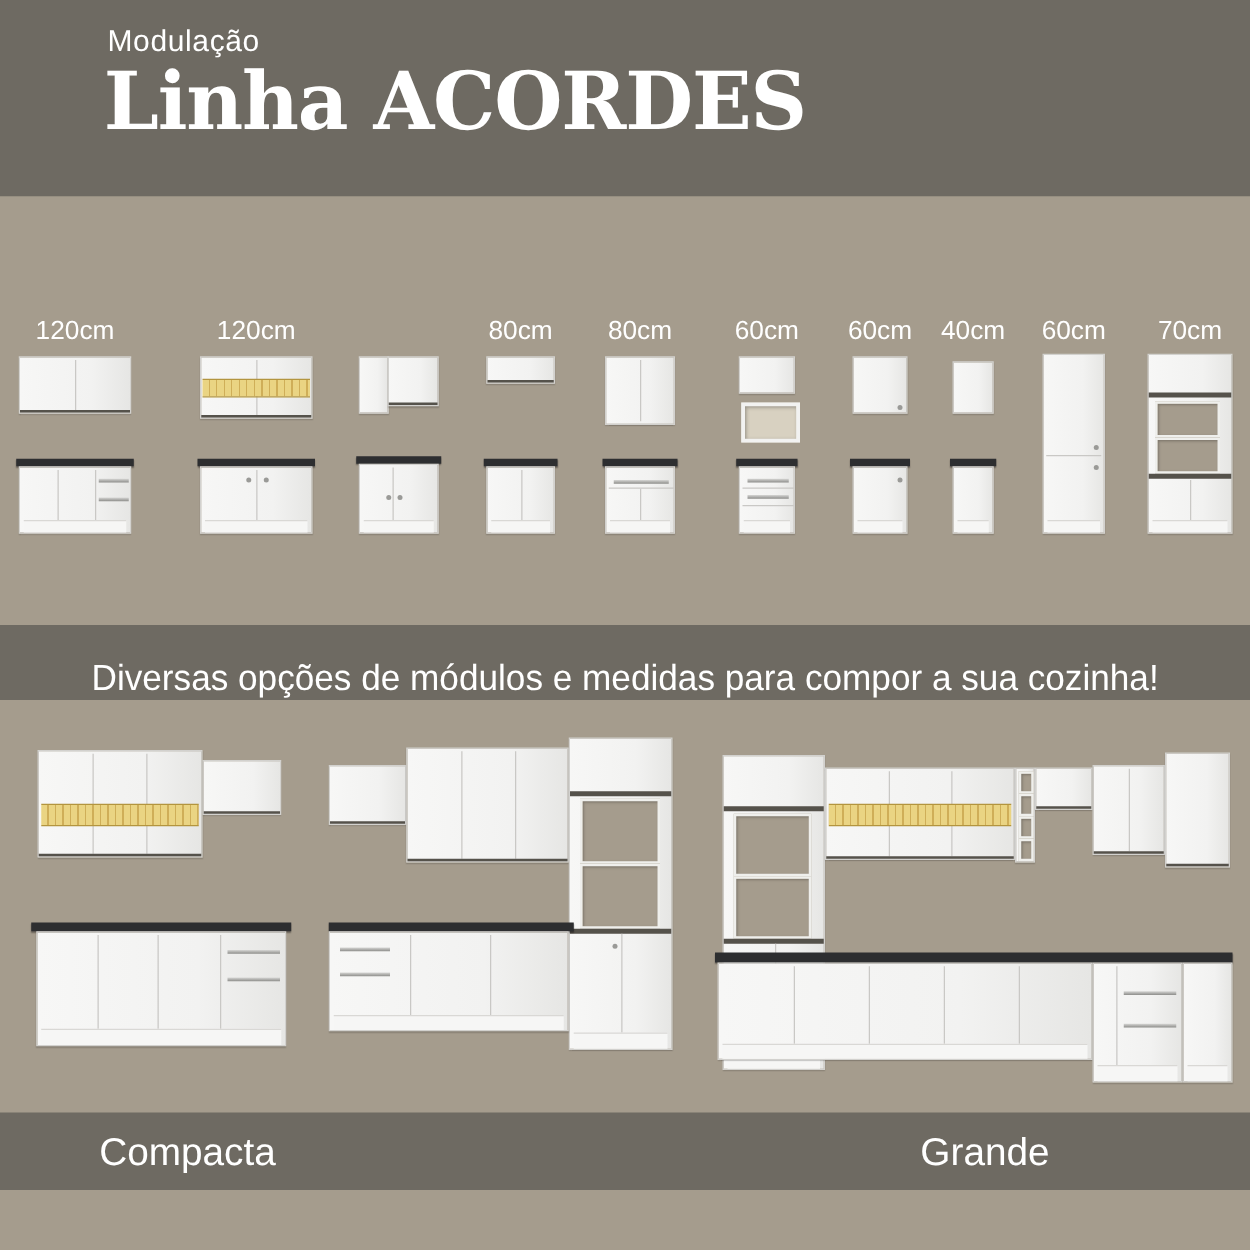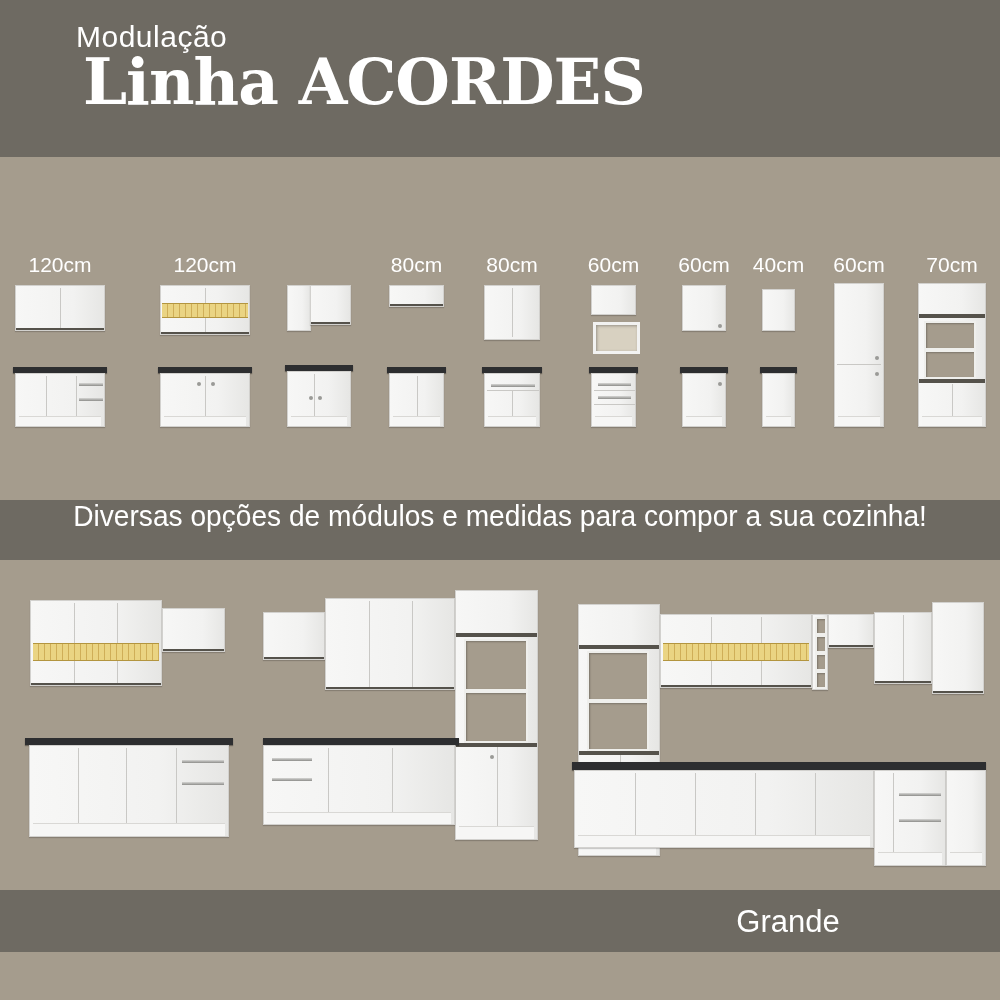--- a/index.html
+++ b/index.html
@@ -1,26 +1,26 @@
 <!DOCTYPE html>
 <html><head>
 <meta charset="utf-8">
 <style>
   html,body{margin:0;padding:0;}
   body{width:1000px;height:1000px;position:relative;overflow:hidden;
        background:#a59c8d;font-family:"Liberation Sans",sans-serif;}
   .abs{position:absolute;}
   
   .header{left:0;top:0;width:1000px;height:157px;background:#6e6a62;}
-  .subtitle{left:76px;top:20px;font-size:30px;color:#fff;letter-spacing:.5px;}
+  .subtitle{left:86px;top:20px;font-size:24px;color:#fff;letter-spacing:.5px;}
   .title{left:83px;top:50px;font-size:64px;line-height:1.0;color:#fff;
          font-family:"DejaVu Serif",serif;font-weight:bold;letter-spacing:-1px;
          transform:scaleX(.98);transform-origin:left top;white-space:nowrap;}
   .banner{left:0;top:500px;width:1000px;height:60px;background:#6e6a62;
-          display:flex;align-items:flex-start;justify-content:center;}
+          display:flex;align-items:flex-end;justify-content:center;}
   .banner span{color:#fff;font-size:29px;transform:scaleX(.97);white-space:nowrap;}
   .nameband{left:0;top:890px;width:1000px;height:62px;background:#6e6a62;}
   .kname{top:14px;font-size:31px;color:#fff;text-align:center;}
   
   .cell{position:absolute;top:225px;height:212px;}
   .mlabel{position:absolute;top:0;left:-30px;right:-30px;height:52px;
           display:flex;align-items:flex-end;justify-content:center;
           font-size:21px;color:#fff;line-height:1.15;white-space:pre-line;
           text-align:center;padding-bottom:6px;}
   
@@ -276,14 +276,15 @@
     <div class="handle" style="left:24px;top:22px;width:42px;"></div>
     <div class="handle" style="left:24px;top:48px;width:42px;"></div>
     <div class="toe" style="height:12px;"></div>
   </div>
   <div class="cab" style="left:376px;top:172px;width:40px;height:96px;">
     <div class="toe" style="height:12px;"></div>
   </div>
 </div>
 
 <div class="abs nameband">
+  <div class="abs kname" style="left:40px;width:220px;">Compacta</div>
   <div class="abs kname" style="left:688px;width:200px;">Grande</div>
 </div>
 
 </body></html>

